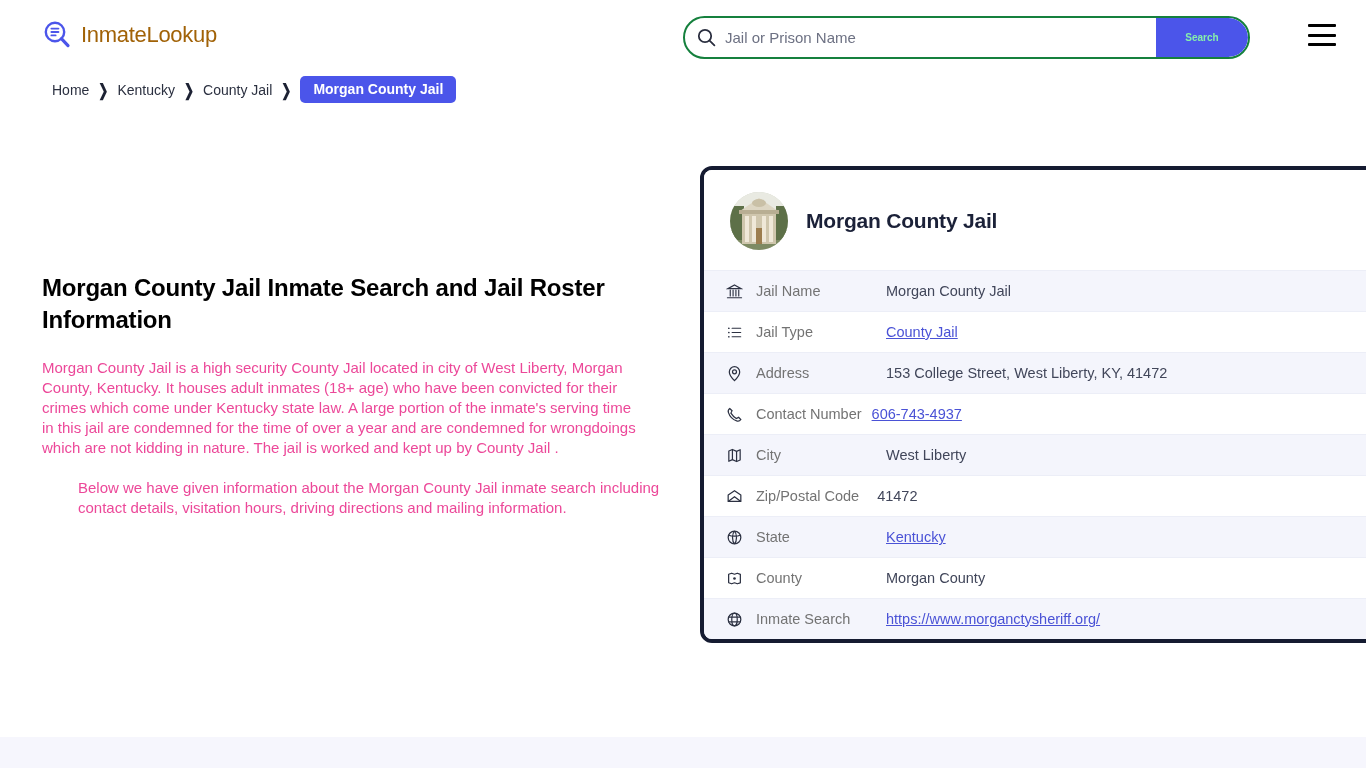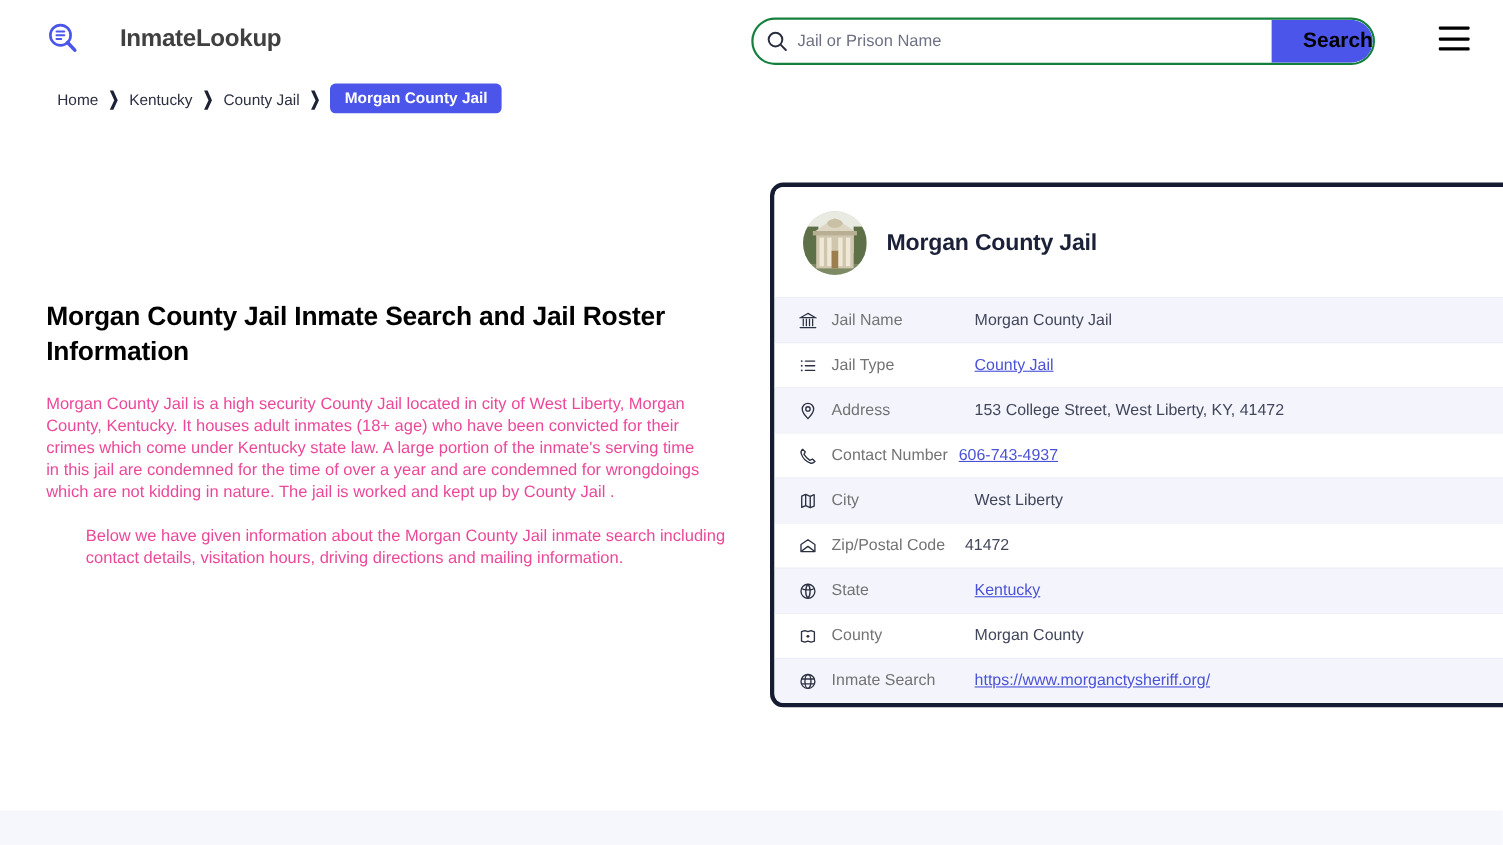--- a/index.html
+++ b/index.html
@@ -20,24 +20,23 @@
   }
   .logo {
     position: absolute;
     left: 42px; top: 20px;
     display: flex; align-items: center; gap: 9px;
     cursor: pointer;
   }
   .logo-icon { width: 30px; height: 30px; display: block; }
   .logo-text {
     font-size: 22px;
-    font-weight: 700;
-    color: #404040;
+    font-weight: 400;
+    color: #a16207;
     letter-spacing: -0.3px;
-    margin-left: 28px;
   }
 
   .search-wrap {
     position: absolute;
     left: 683px; top: 16px;
     width: 567px; height: 43px;
     border: 2px solid #15803d;
     border-radius: 22px;
     background: #ffffff;
     display: flex;
@@ -60,28 +59,27 @@
     font-family: "Liberation Sans", sans-serif;
     background: transparent;
     padding: 0 6px;
   }
   .search-input::placeholder { color: #6d7183; }
   .search-btn {
     flex: none;
     width: 92px;
     height: 100%;
     background: #4b55ea;
-    color: #000000;
+    color: #86efac;
     border: none;
-    font-size: 19px;
+    font-size: 10px;
     font-weight: 700;
     font-family: "Liberation Sans", sans-serif;
     cursor: pointer;
     border-radius: 0 20px 20px 0;
-    text-align: right;
   }
 
   .hamburger {
     position: absolute;
     right: 30px; top: 24px;
     width: 28px; height: 22px;
     display: flex; flex-direction: column; justify-content: space-between;
     cursor: pointer;
   }
   .hamburger span {

